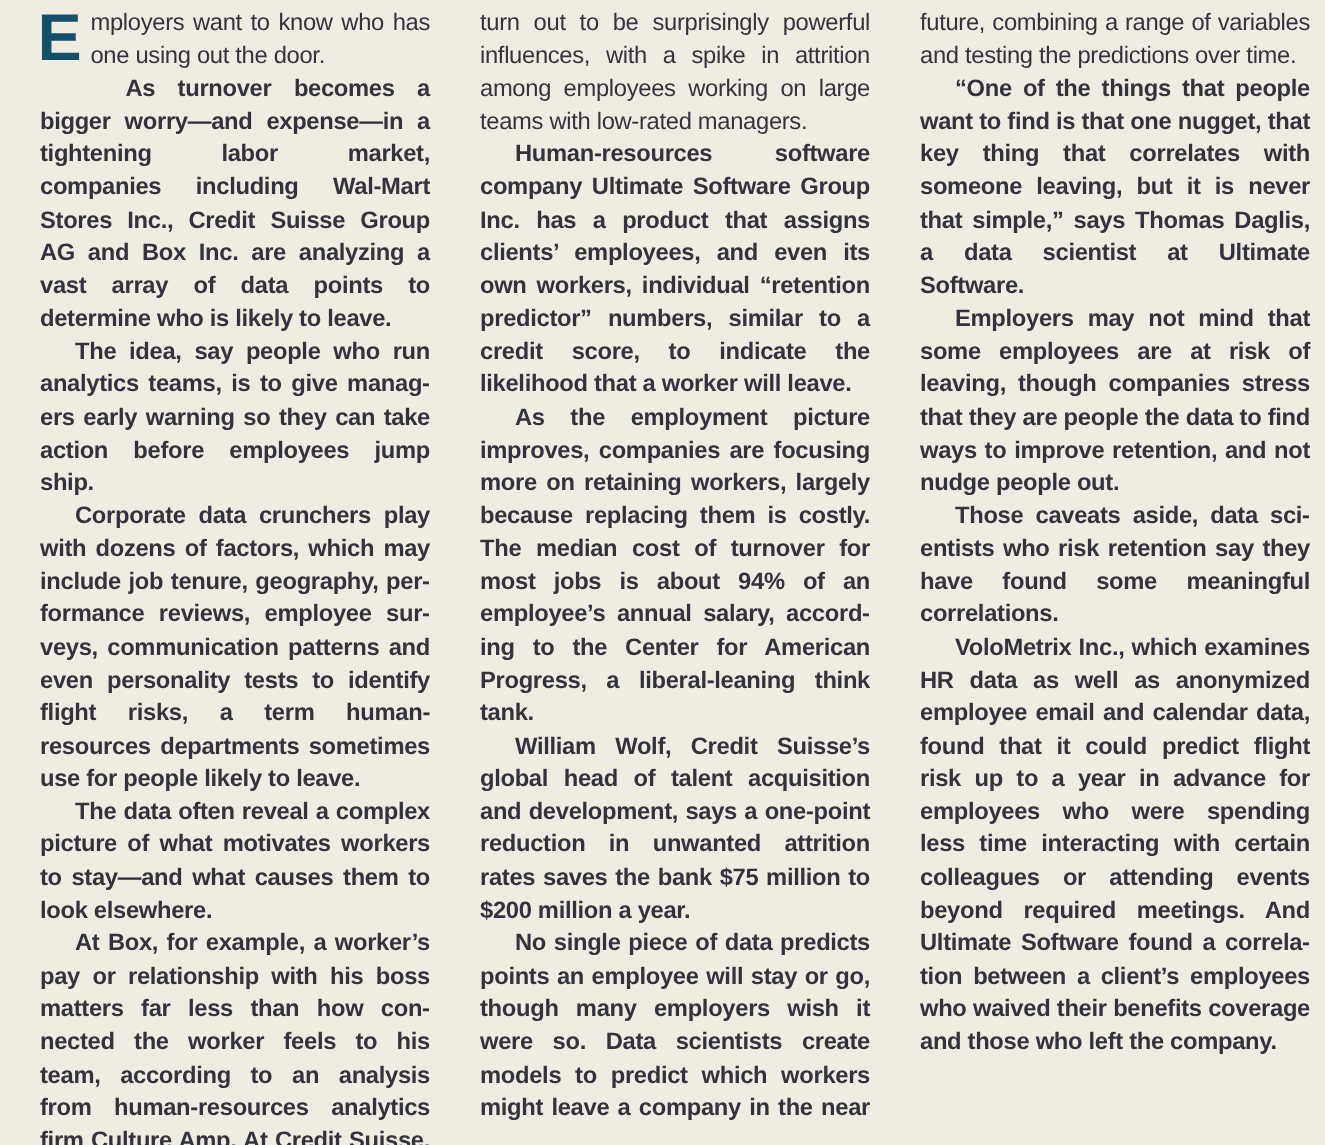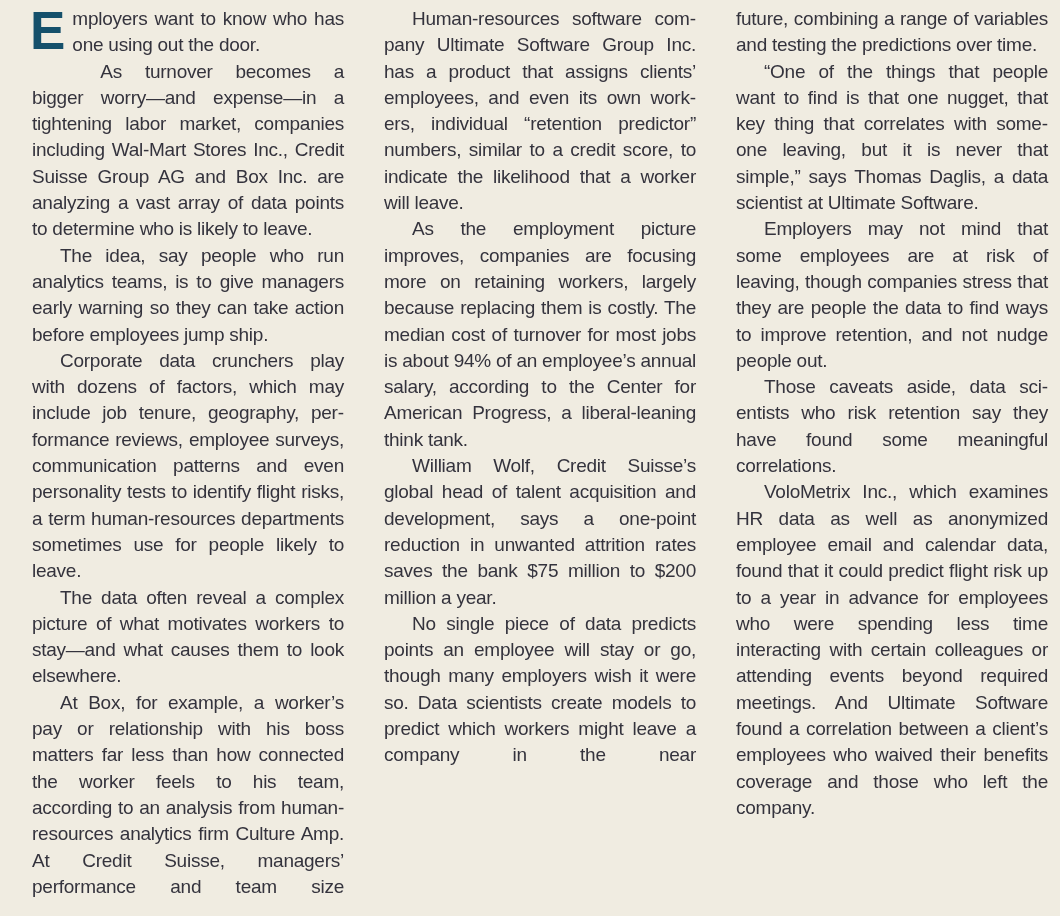--- a/index.html
+++ b/index.html
@@ -27,20 +27,21 @@
     min-width: 0;
   }
   .para {
     margin: 0;
     text-align: justify;
     hyphens: manual;
     -webkit-hyphens: manual;
   }
   .para.indent {
     text-indent: 28px;
+    font-weight: bold;
   }
   .para.cut {
     text-align-last: justify;
   }
   .dropcap {
     float: left;
     color: #15506b;
     font-weight: 700;
     font-size: 53px;
     line-height: 41px;
@@ -57,20 +58,21 @@
   <div class="col">
     <p class="para"><span class="dropcap" style="color: rgb(21, 80, 107);">E</span><span>mployers want to know who has one using out the door.</span></p>
     <p class="para indent">As turnover becomes a bigger worry—and expense—in a tighten­ing labor market, companies includ­ing Wal-Mart Stores Inc., Credit Suisse Group AG and Box Inc. are analyzing a vast array of data points to determine who is likely to leave.</p>
     <p class="para indent">The idea, say people who run analytics teams, is to give manag­ers early warning so they can take action before employees jump ship.</p>
     <p class="para indent">Corporate data crunchers play with dozens of factors, which may include job tenure, geography, per­formance reviews, employee sur­veys, communication patterns and even personality tests to identify flight risks, a term human-resources departments sometimes use for people likely to leave.</p>
     <p class="para indent">The data often reveal a complex picture of what motivates workers to stay—and what causes them to look elsewhere.</p>
     <p class="para indent cut">At Box, for example, a worker’s pay or relationship with his boss matters far less than how con­nected the worker feels to his team, according to an analysis from human-resources analytics firm Cul­ture Amp. At Credit Suisse, man­agers’ performance and team size</p>
   </div>
 
   <div class="col">
+    <p class="para">turn out to be surprisingly powerful influences, with a spike in attrition among employees working on large teams with low-rated managers.</p>
     <p class="para indent">Human-resources software com­pany Ultimate Software Group Inc. has a product that assigns clients’ employees, and even its own work­ers, individual “retention predictor” numbers, similar to a credit score, to indicate the likelihood that a worker will leave.</p>
     <p class="para indent">As the employment picture improves, companies are focus­ing more on retaining workers, largely because replacing them is costly. The median cost of turnover for most jobs is about 94% of an employee’s annual salary, accord­ing to the Center for American Progress, a liberal-leaning think tank.</p>
     <p class="para indent">William Wolf, Credit Suisse’s global head of talent acquisition and development, says a one-point reduction in unwanted attrition rates saves the bank $75 million to $200 million a year.</p>
     <p class="para indent cut">No single piece of data predicts points an employee will stay or go, though many employers wish it were so. Data scientists create models to predict which workers might leave a company in the near</p>
   </div>
 
   <div class="col">
     <p class="para">future, combining a range of vari­ables and testing the predictions over time.</p>
     <p class="para indent">“One of the things that people want to find is that one nugget, that key thing that correlates with some­one leaving, but it is never that simple,” says Thomas Daglis, a data scientist at Ultimate Software.</p>
     <p class="para indent">Employers may not mind that some employees are at risk of leaving, though companies stress that they are people the data to find ways to improve retention, and not nudge people out.</p>

